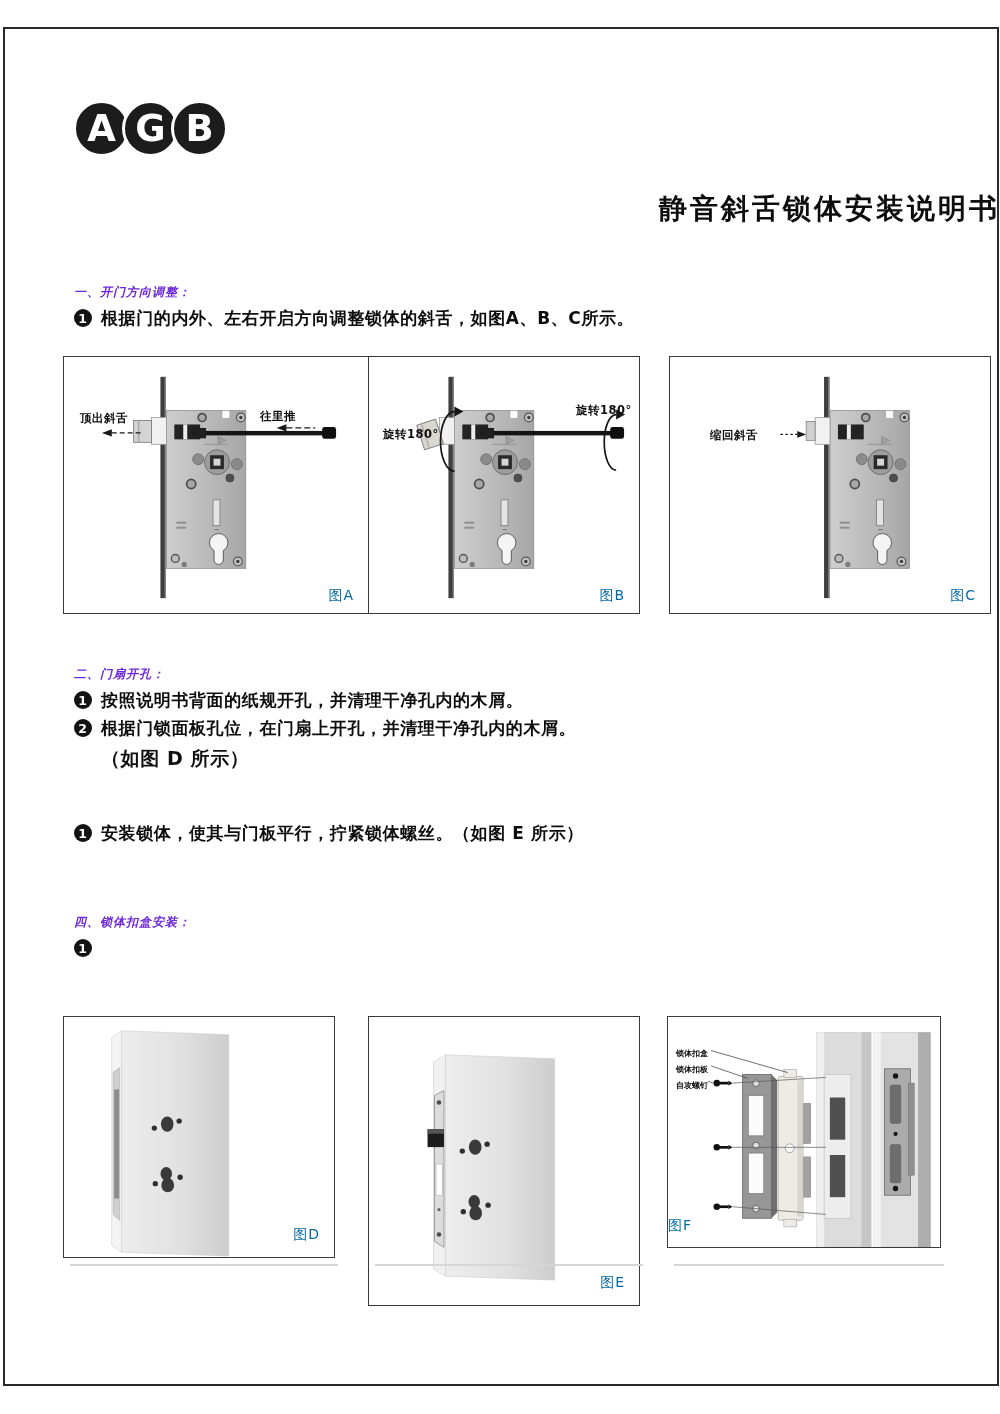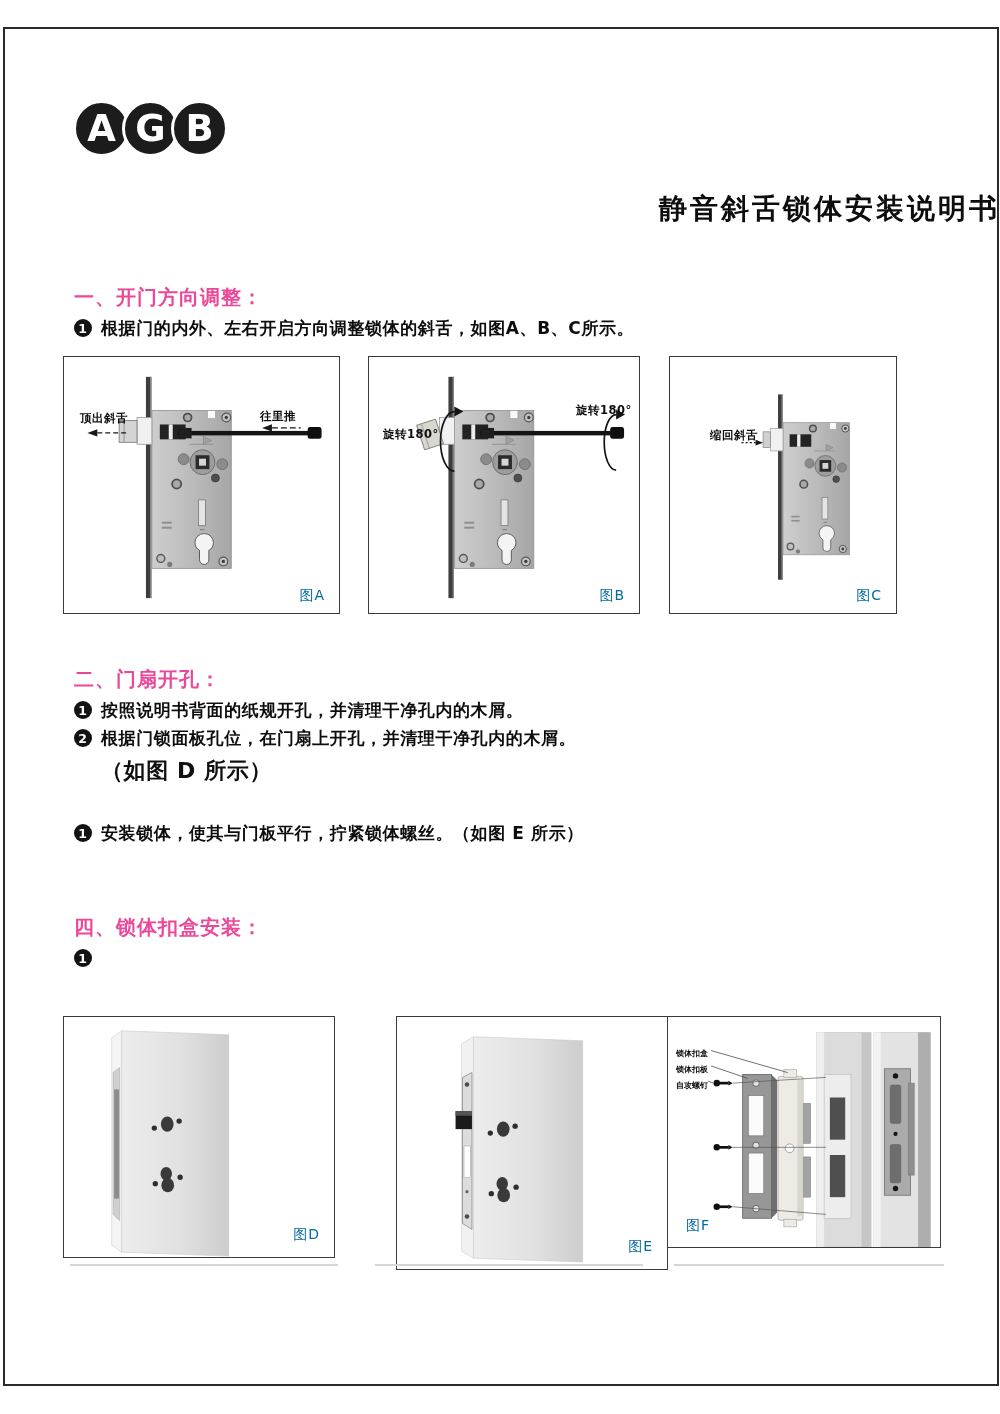--- a/index.html
+++ b/index.html
@@ -14,48 +14,48 @@
     border:3px solid #ffffff; box-sizing:border-box; }
   .logo-circle + .logo-circle { margin-left:-8px; }
   .logo-circle:nth-child(2) { z-index:2; }
   .logo-circle:nth-child(3) { z-index:3; }
 
   .title { position:absolute; left:0; right:0; top:182px; text-align:right;
     font-size:28px; font-weight:bold; letter-spacing:3px; color:#0d0d0d;margin-top:8px; }
 
   
   .section { position:absolute; left:74px; width:870px; }
-  .sec-heading { font-size:20px; font-weight:bold; letter-spacing:1px; color:#ec4899; }
+  .sec-heading { font-size:12px; font-weight:bold; letter-spacing:1px; color:#6d28d9;font-style:italic; }
   .item { display:flex; gap:9px; margin-top:7px; font-size:17px; font-weight:bold;
     letter-spacing:0.6px; line-height:21px; color:#0d0d0d; }
   .num-badge { flex:0 0 18px; width:18px; height:18px; border-radius:50%; background:#131313;
     color:#fff; font-size:12.5px; font-weight:bold; display:flex; align-items:center;
     justify-content:center; margin-top:1px; }
-  .note-line { margin-left:27px; margin-top:7px; font-size:22px; font-weight:bold; letter-spacing:0.6px; }
+  .note-line { margin-left:27px; margin-top:7px; font-size:19px; font-weight:bold; letter-spacing:0.6px; }
 
   
   .fig { position:absolute; border:1.5px solid #3a3a3a; background:#fff; box-sizing:border-box; }
   .fig svg { position:absolute; left:0; top:0; width:100%; height:100%; }
-  #figA { left:63px;  top:356px;  width:277px; height:258px; }
+  #figA { left:63px;  top:356px;  width:306px; height:258px; }
   #figB { left:368px; top:356px;  width:272px; height:258px; }
-  #figC { left:669px; top:356px;  width:228px; height:258px; }
+  #figC { left:669px; top:356px;  width:322px; height:258px; }
   #figD { left:63px;  top:1016px; width:272px; height:242px; }
-  #figE { left:368px; top:1016px; width:272px; height:254px;margin-left:28px; }
+  #figE { left:368px; top:1016px; width:272px; height:290px; }
   #figF { left:667px; top:1016px; width:274px; height:232px; }
   .fig-shadow { position:absolute; height:2px; background:#d6d6d6; }
   #shD { left:70px;  top:1264px; width:268px; }
   #shE { left:375px; top:1264px; width:268px; }
   #shF { left:674px; top:1264px; width:270px; }
 
   .fig-note { position:absolute; font-weight:bold; color:#0d0d0d; font-size:11.5px;
     white-space:nowrap; letter-spacing:0.5px; }
   .fig-tag  { position:absolute; font-weight:normal; color:#0369a1; font-size:14px; letter-spacing:1px; }
   .tag-br { right:14px; bottom:8px; }
   .tag-br2 { right:14px; bottom:13px; }
-  .tag-bl { left:18px; bottom:12px; }
+  .tag-bl { left:0; bottom:12px; }
   .f-label { position:absolute; font-weight:bold; color:#0d0d0d; font-size:8px; white-space:nowrap; }
 </style>
 </head>
 <body>
 
 <svg width="0" height="0" style="position:absolute" aria-hidden="true">
   <defs>
     <linearGradient id="caseGrad" x1="0" y1="0" x2="1" y2="0">
       <stop offset="0" stop-color="#cecece"></stop>
         <stop offset="0.55" stop-color="#b9b9b9"></stop>

